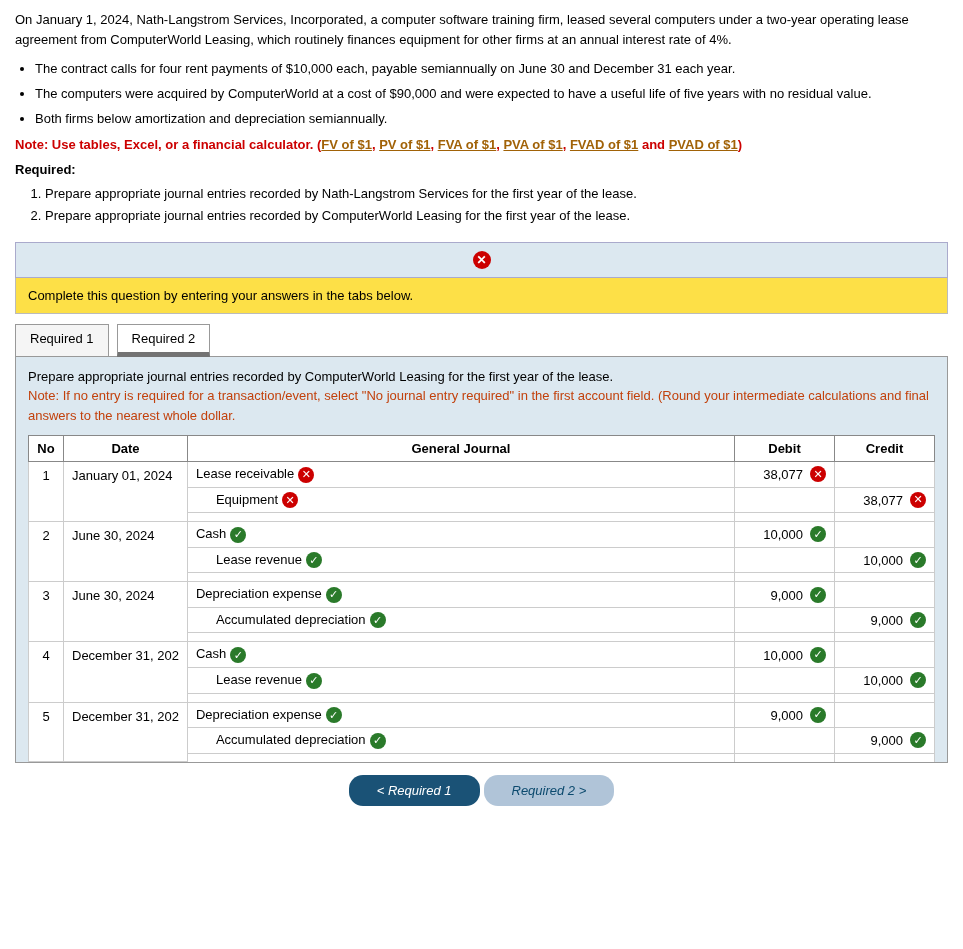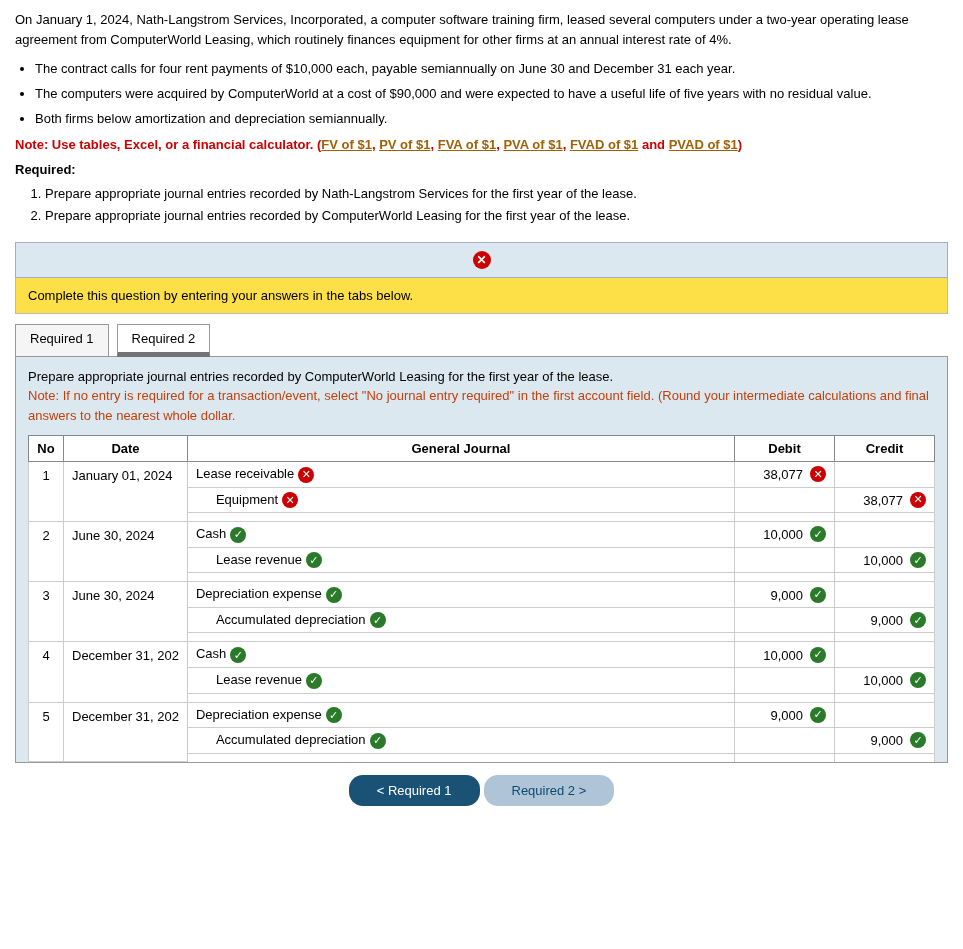--- a/index.html
+++ b/index.html
@@ -188,20 +188,21 @@
       gap: 4px;
       padding: 12px 0;
       background: #fff;
     }
     .nav-btn {
       padding: 8px 28px;
       font-size: 13px;
       cursor: pointer;
       border: none;
       border-radius: 14px;
+      font-style: italic;
     }
     .nav-btn.active {
       background: #1a5276;
       color: #fff;
     }
     .nav-btn.inactive {
       background: #b0c4d8;
       color: #0c4a6e;
       cursor: default;
     }

